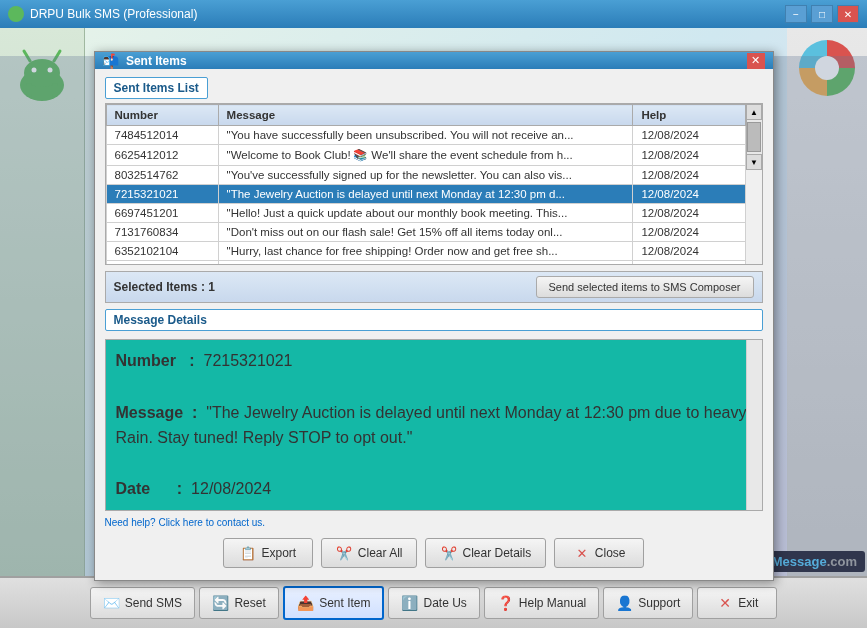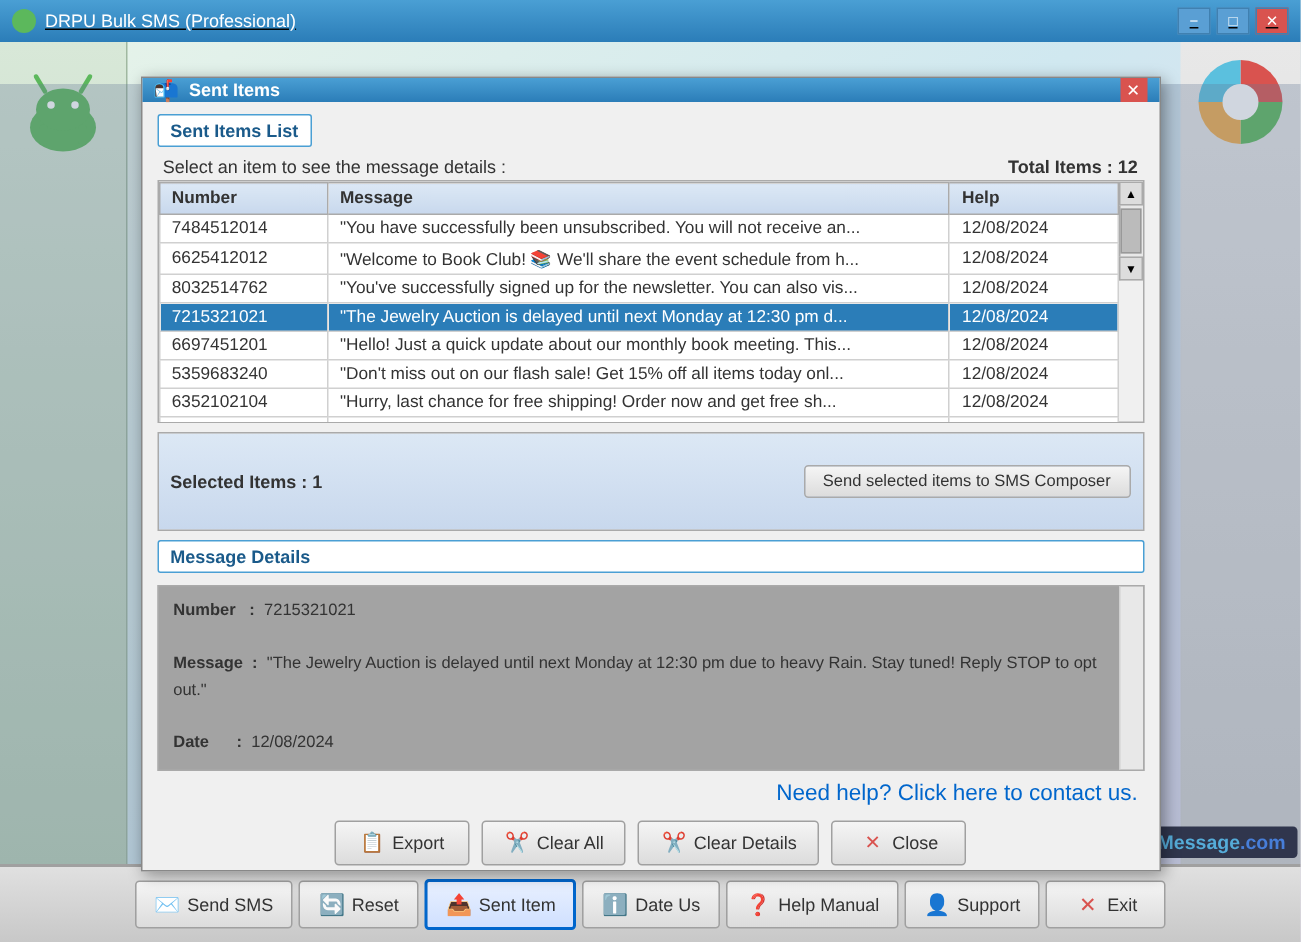--- a/index.html
+++ b/index.html
@@ -12,21 +12,20 @@
       overflow: hidden;
       position: relative;
     }
 
     
     .app-bg {
       width: 867px;
       height: 628px;
       background: linear-gradient(135deg, #e8f4e8 0%, #d0e8f0 50%, #e0d8f0 100%);
       position: relative;
-      text-decoration: underline;
     }
 
     
     .title-bar {
       background: linear-gradient(to bottom, #4a9fd4, #2b7db8);
       height: 28px;
       display: flex;
       align-items: center;
       justify-content: space-between;
       padding: 0 8px;
@@ -270,21 +269,21 @@
       height: 30px;
       background: #bbb;
       border: 1px solid #999;
       margin: 2px 0;
     }
 
     
     .selected-items-row {
       background: linear-gradient(to bottom, #dce8f5, #c8d8ed);
       border: 1px solid #aaa;
-      padding: 21px 8px;
+      padding: 4px 8px;
       display: flex;
       justify-content: space-between;
       align-items: center;
     }
     .selected-items-text {
       font-weight: bold;
       font-size: 12px;
       color: #333;
     }
     .send-composer-btn {
@@ -298,43 +297,42 @@
     }
 
     
     .message-details-section {
       display: flex;
       flex-direction: column;
       gap: 4px;
     }
     .message-details-box {
       border: 1px solid #aaa;
-      background: #a3a3a3;
+      background: #14b8a6;
       padding: 8px 10px;
       min-height: 90px;
-      font-size: 11px;
+      font-size: 16px;
       line-height: 1.6;
       color: #333;
       position: relative;
     }
     .message-details-scrollbar {
       position: absolute;
       right: 0;
       top: 0;
       bottom: 0;
       width: 16px;
       background: #e8e8e8;
       border-left: 1px solid #d0d0d0;
     }
 
     
     .help-link {
-      text-align: right;
       color: #0066cc;
-      font-size: 15px;
+      font-size: 10px;
       padding-right: 4px;
       cursor: pointer;
     }
 
     
     .bottom-buttons {
       display: flex;
       justify-content: center;
       gap: 8px;
       padding: 4px 0;
@@ -462,24 +460,20 @@
             <span>Sent Items</span>
           </div>
           <button class="modal-close-btn">✕</button>
         </div>
 
         <div class="modal-body">
 
           <div>
             <span class="section-header">Sent Items List</span>
 
-            <div class="list-header-row">
-              <span class="list-header-text">Select an item to see the message details :</span>
-              <span class="total-items-text">Total Items : 12</span>
-            </div>
 
             
             <div class="table-container">
               <div class="table-scrollbar">
                 <div class="table-scroll">
                   <table class="items-table">
                     <thead>
                       <tr>
                         <th class="col-number">Number</th>
                         <th class="col-message">Message</th>
@@ -506,21 +500,21 @@
       <td class="col-number">7215321021</td>
       <td class="col-message" style="max-width:370px;overflow:hidden;text-overflow:ellipsis;">"The Jewelry Auction is delayed until next Monday at 12:30 pm d...</td>
       <td class="col-date">12/08/2024</td>
     </tr>
                         <tr>
       <td class="col-number">6697451201</td>
       <td class="col-message" style="max-width:370px;overflow:hidden;text-overflow:ellipsis;">"Hello! Just a quick update about our monthly book meeting. This...</td>
       <td class="col-date">12/08/2024</td>
     </tr>
                         <tr>
-      <td class="col-number">5359683240</td>
+      <td class="col-number">7131760834</td>
       <td class="col-message" style="max-width:370px;overflow:hidden;text-overflow:ellipsis;">"Don't miss out on our flash sale! Get 15% off all items today onl...</td>
       <td class="col-date">12/08/2024</td>
     </tr>
                         <tr>
       <td class="col-number">6352102104</td>
       <td class="col-message" style="max-width:370px;overflow:hidden;text-overflow:ellipsis;">"Hurry, last chance for free shipping! Order now and get free sh...</td>
       <td class="col-date">12/08/2024</td>
     </tr>
                         <tr>
       <td class="col-number">7484512010</td>
@@ -617,16 +611,16 @@
       </button>
       <button class="toolbar-btn">
         <span class="toolbar-icon" style="color:#d9534f;">✕</span>
         <span>Exit</span>
       </button>
     </div>
 
   </div>
 
   <div class="watermark">
-    <span>Message</span><span style="color:#3b82f6;">.com</span>
+    <span>Message</span><span style="color:#a3a3a3;">.com</span>
   </div>
 
 </div>
 
 </body></html>

